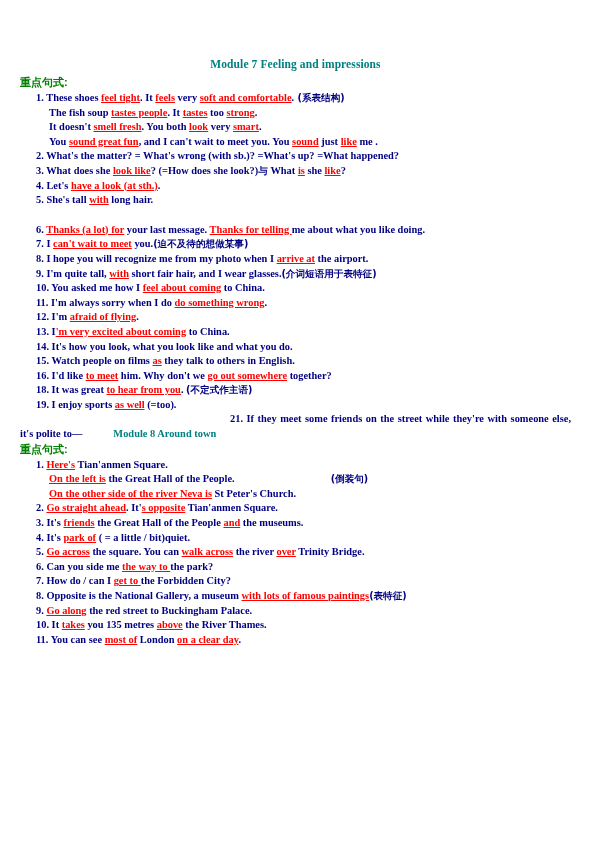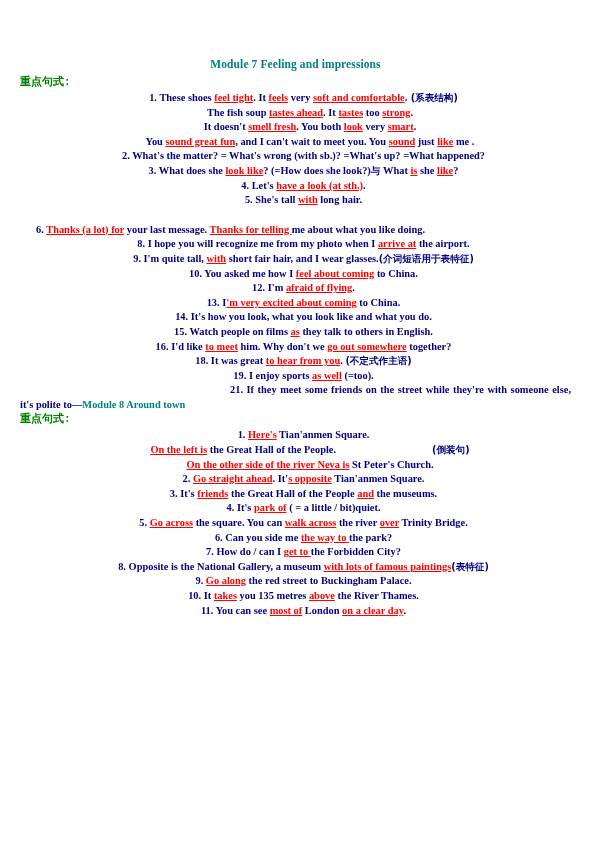--- a/index.html
+++ b/index.html
@@ -40,21 +40,20 @@
   .lines {
     font-size: 10.4px;
     line-height: 14.6px;
     font-weight: bold;
     color: #000080;
   }
   .line {
     margin: 0;
     padding: 0;
     white-space: normal;
-    text-align: center;
   }
   
   .ind {
     text-indent: 16px;
   }
   .ind2 {
     padding-left: 29px;
     text-indent: 0;
   }
   .just {
@@ -67,58 +66,61 @@
     text-align: justify;
     text-align-last: left;
     text-indent: 210px;
   }
   u.r {
     color: #FF0000;
     text-decoration: underline;
   }
   span.teal {
     color: #008080;
+    margin-left: 31px;
   }
   .sp-rgt {
     display: inline-block;
     width: 96px;
   }
   .cn {
     font-family: "DejaVu Sans", sans-serif;
     font-size: 9.6px;
   }
   .cn-green {
-    font-family: Liberation Mono, monospace;
+    font-family: Liberation Sans, sans-serif;
     font-size: 11px;
     color: #008000;
     font-weight: bold;
   }
 </style>
 </head>
 <body>
 
 <div class="page">
 
   <div class="doc-title">Module 7  Feeling and impressions</div>
 
   <div class="section-head cn-green">重点句式:</div>
 
   <div class="lines" id="m7-items">
       <div class="line ind"><span>1. </span><span>These shoes </span><u class="r">feel tight</u><span>.</span><span>    It </span><u class="r">feels</u><span> very </span><u class="r">soft and comfortable</u><span>.</span><span class="cn">   (系表结构)</span></div>
-      <div class="line ind2"><span>The fish soup </span><u class="r">tastes ahead</u><span>. It </span><u class="r">tastes</u><span> too </span><u class="r">strong</u><span>.</span></div>
+      <div class="line ind2"><span>The fish soup </span><u class="r">tastes people</u><span>. It </span><u class="r">tastes</u><span> too </span><u class="r">strong</u><span>.</span></div>
       <div class="line ind2"><span>It doesn't </span><u class="r">smell fresh</u><span>.</span><span>     You both </span><u class="r">look</u><span> very </span><u class="r">smart</u><span>.</span></div>
       <div class="line ind2"><span>You </span><u class="r">sound great fun</u><span>, and I can't wait to meet you. You </span><u class="r">sound</u><span> just </span><u class="r">like</u><span> me .</span></div>
       <div class="line ind"><span>2. </span><span>What's the matter? = What's wrong (with sb.)? =What's up? =What happened?</span></div>
       <div class="line ind"><span>3. </span><span>What does she </span><u class="r">look like</u><span>? (=How does she look?)</span><span class="cn">与</span><span> What </span><u class="r">is</u><span> she </span><u class="r">like</u><span>?</span></div>
       <div class="line ind"><span>4. </span><span>Let's </span><u class="r">have a look (at sth.)</u><span>.</span></div>
       <div class="line ind"><span>5. </span><span>She's tall </span><u class="r">with</u><span> long hair.</span></div>
       <div class="line just"><span>6. </span><u class="r">Thanks (a lot) for</u><span> your last message. </span><u class="r">Thanks for telling </u><span>me about what you like doing.</span></div>
+      <div class="line ind"><span>7. </span><span>I </span><u class="r">can't wait to meet</u><span> you.</span><span class="cn">(迫不及待的想做某事)</span></div>
       <div class="line ind"><span>8. </span><span>I hope you will recognize me from my photo when I </span><u class="r">arrive at</u><span> the airport.</span></div>
       <div class="line ind"><span>9. </span><span>I'm quite tall, </span><u class="r">with</u><span> short fair hair, and I wear glasses.</span><span class="cn">(介词短语用于表特征)</span></div>
       <div class="line ind"><span>10. </span><span>You asked me how I </span><u class="r">feel about coming</u><span> to China.</span></div>
+      <div class="line ind"><span>11. </span><span>I'm always sorry when I do </span><u class="r">do something wrong</u><span>.</span></div>
       <div class="line ind"><span>12. </span><span>I'm </span><u class="r">afraid of flying</u><span>.</span></div>
       <div class="line ind"><span>13. </span><span>I</span><u class="r">'m very excited about coming</u><span> to China.</span></div>
       <div class="line ind"><span>14. </span><span>It's how you look, what you look like and what you do.</span></div>
       <div class="line ind"><span>15. </span><span>Watch people on films </span><u class="r">as</u><span> they talk to others in English.</span></div>
       <div class="line ind"><span>16. </span><span>I'd like </span><u class="r">to meet</u><span> him. Why don't we </span><u class="r">go out somewhere</u><span> together?</span></div>
       <div class="line ind"><span>18. </span><span>It was great </span><u class="r">to hear from you</u><span>. </span><span class="cn">(不定式作主语)</span></div>
       <div class="line ind"><span>19. </span><span>I enjoy sports </span><u class="r">as well</u><span> (=too).</span></div>
     </div>
 
   <div class="lines" id="m7-item21">

